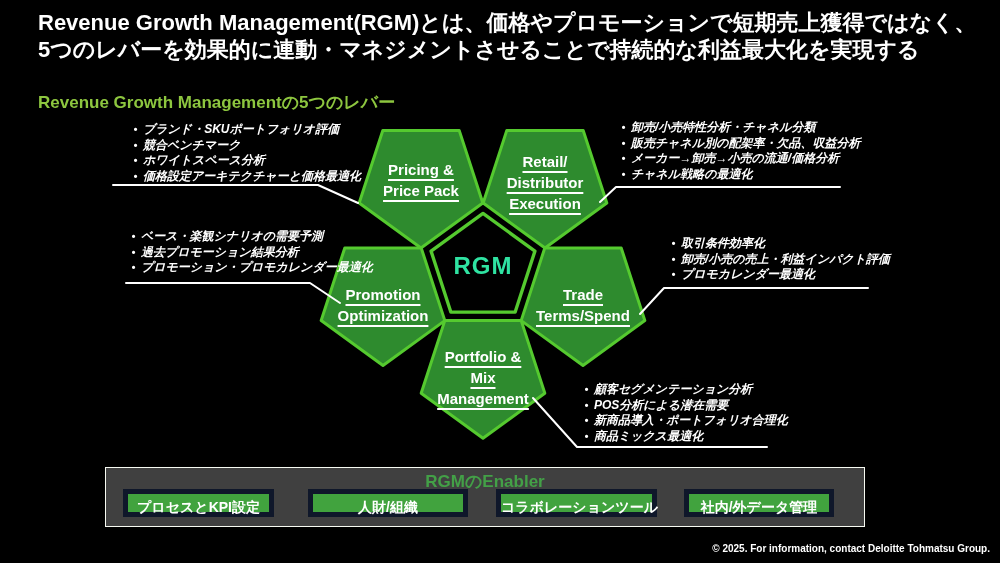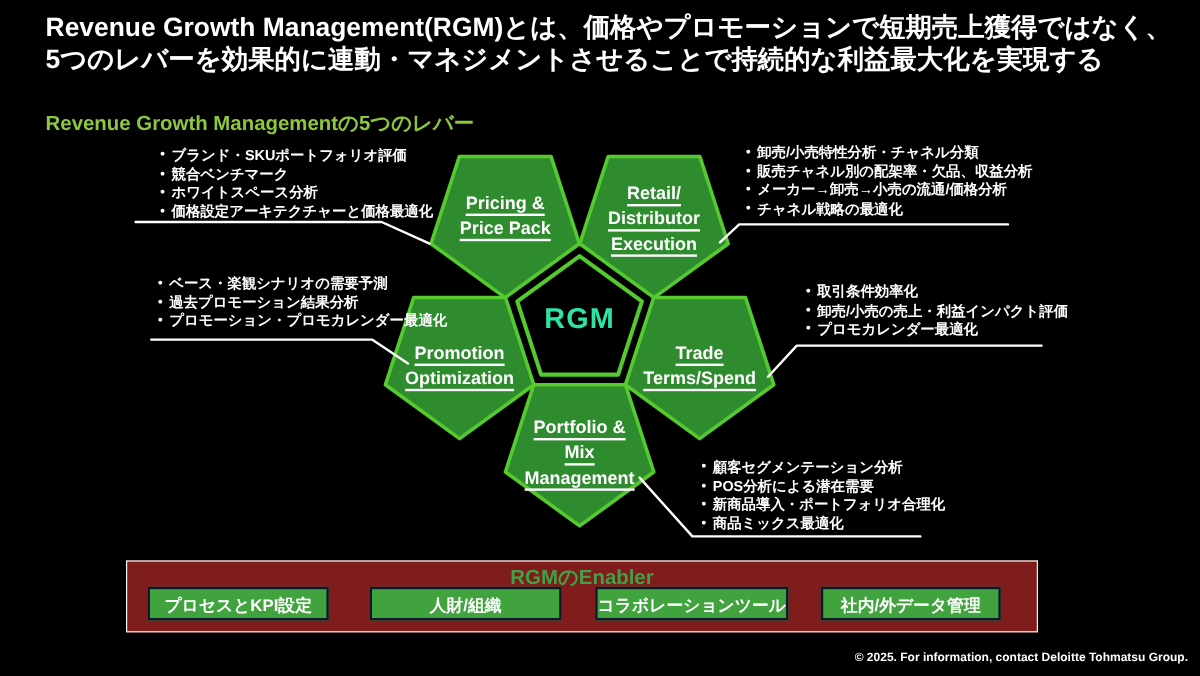--- a/index.html
+++ b/index.html
@@ -22,34 +22,34 @@
     text-decoration:underline;text-decoration-thickness:2px;text-underline-offset:4px;
   }
   .rgm-label{
     position:absolute;left:423px;top:252px;width:120px;text-align:center;
     font-size:24px;font-weight:bold;letter-spacing:1px;color:#2fe3a2;
   }
   
   .bullets{position:absolute;margin:0;padding:0;list-style:none;}
   .bullets li{
     display:flex;align-items:flex-start;font-size:12px;font-weight:bold;color:#fff;
-    line-height:15.5px;white-space:nowrap;
+    line-height:15.5px;white-space:nowrap;font-style:italic;
   }
   .bullets li::before{content:"•";font-size:11px;width:15px;flex:0 0 15px;text-align:center;}
   
   .enabler{
     position:absolute;left:105px;top:467px;width:760px;height:60px;
-    background:#7f1d1d;border:1px solid #f7faf2;box-sizing:border-box;
+    background:#404040;border:1px solid #f7faf2;box-sizing:border-box;
   }
   .enabler-title{
     position:absolute;left:0;top:2px;width:100%;text-align:center;
     font-size:17px;font-weight:bold;color:#43a047;
   }
   .enabler-btn{
-    position:absolute;top:21px;height:28px;background:#41a33e;border:2px solid #0f172a;
+    position:absolute;top:21px;height:28px;background:#41a33e;border:5px solid #0f172a;
     box-sizing:border-box;color:#fff;font-size:14px;font-weight:bold;text-align:center;
     line-height:26px;white-space:nowrap;
   }
   .footer{
     position:absolute;top:543px;right:38px;font-size:10px;font-weight:600;color:#fff;
   }
 </style>
 </head>
 <body>
 

